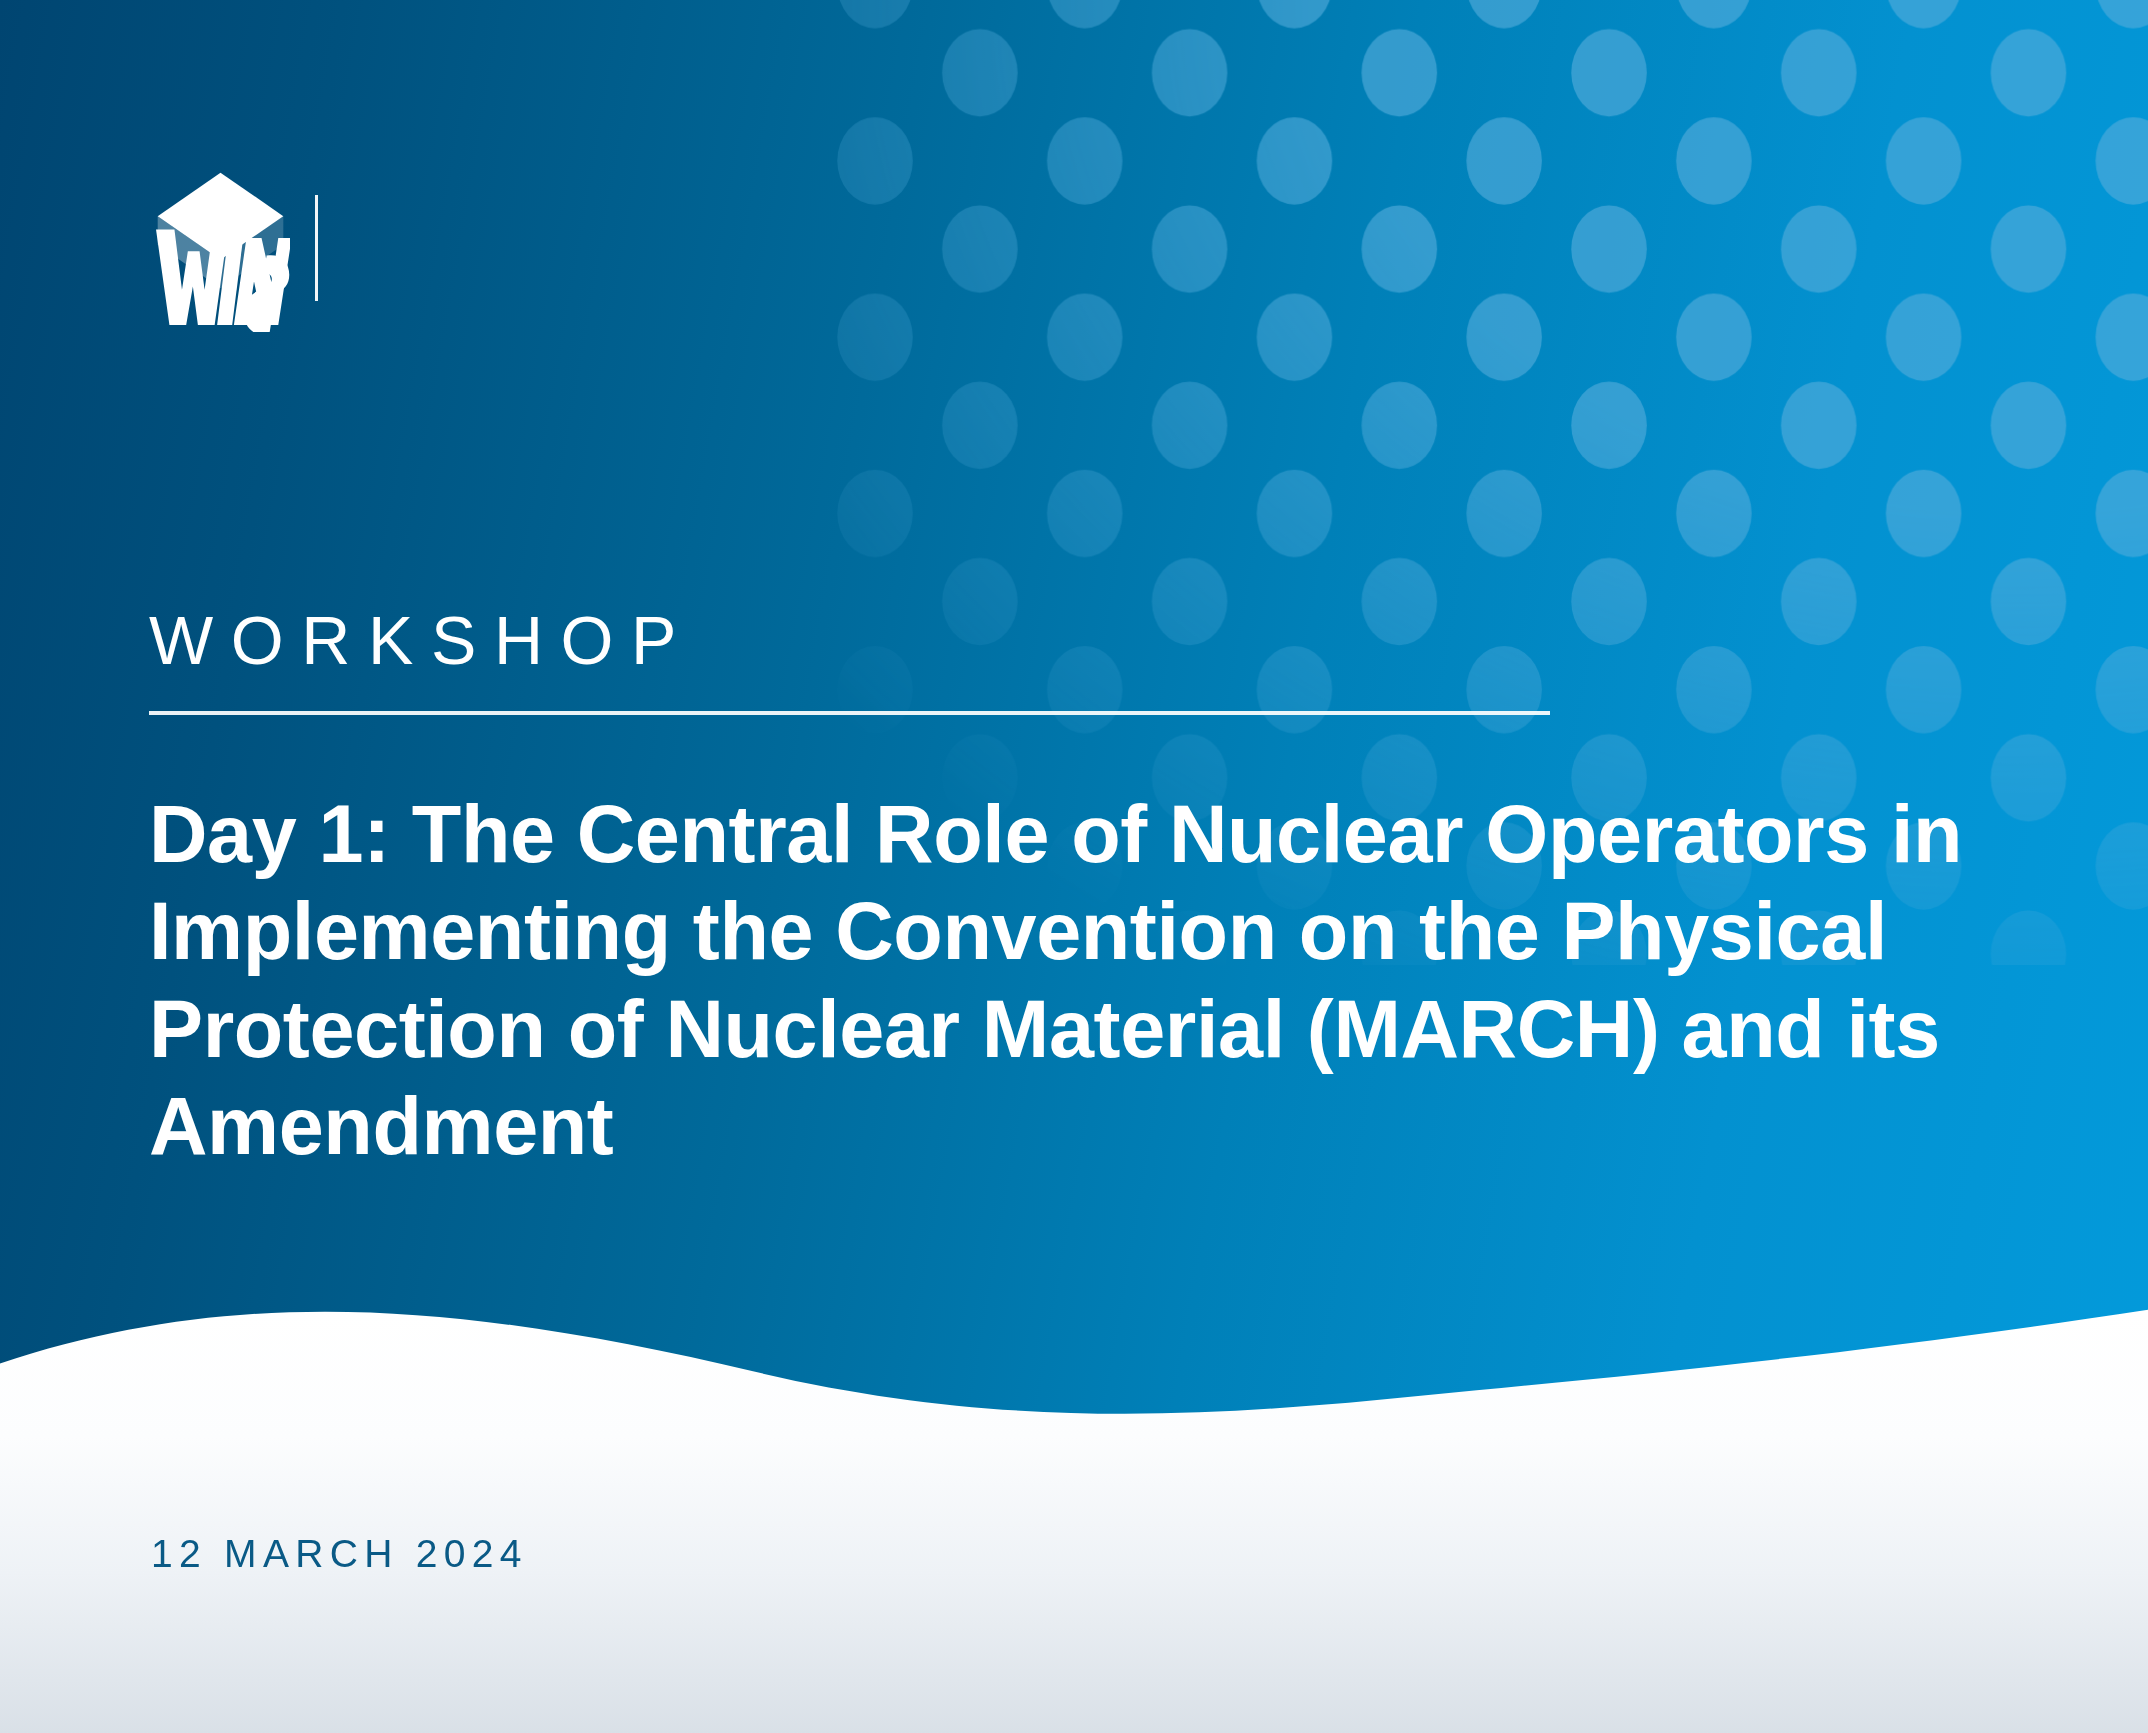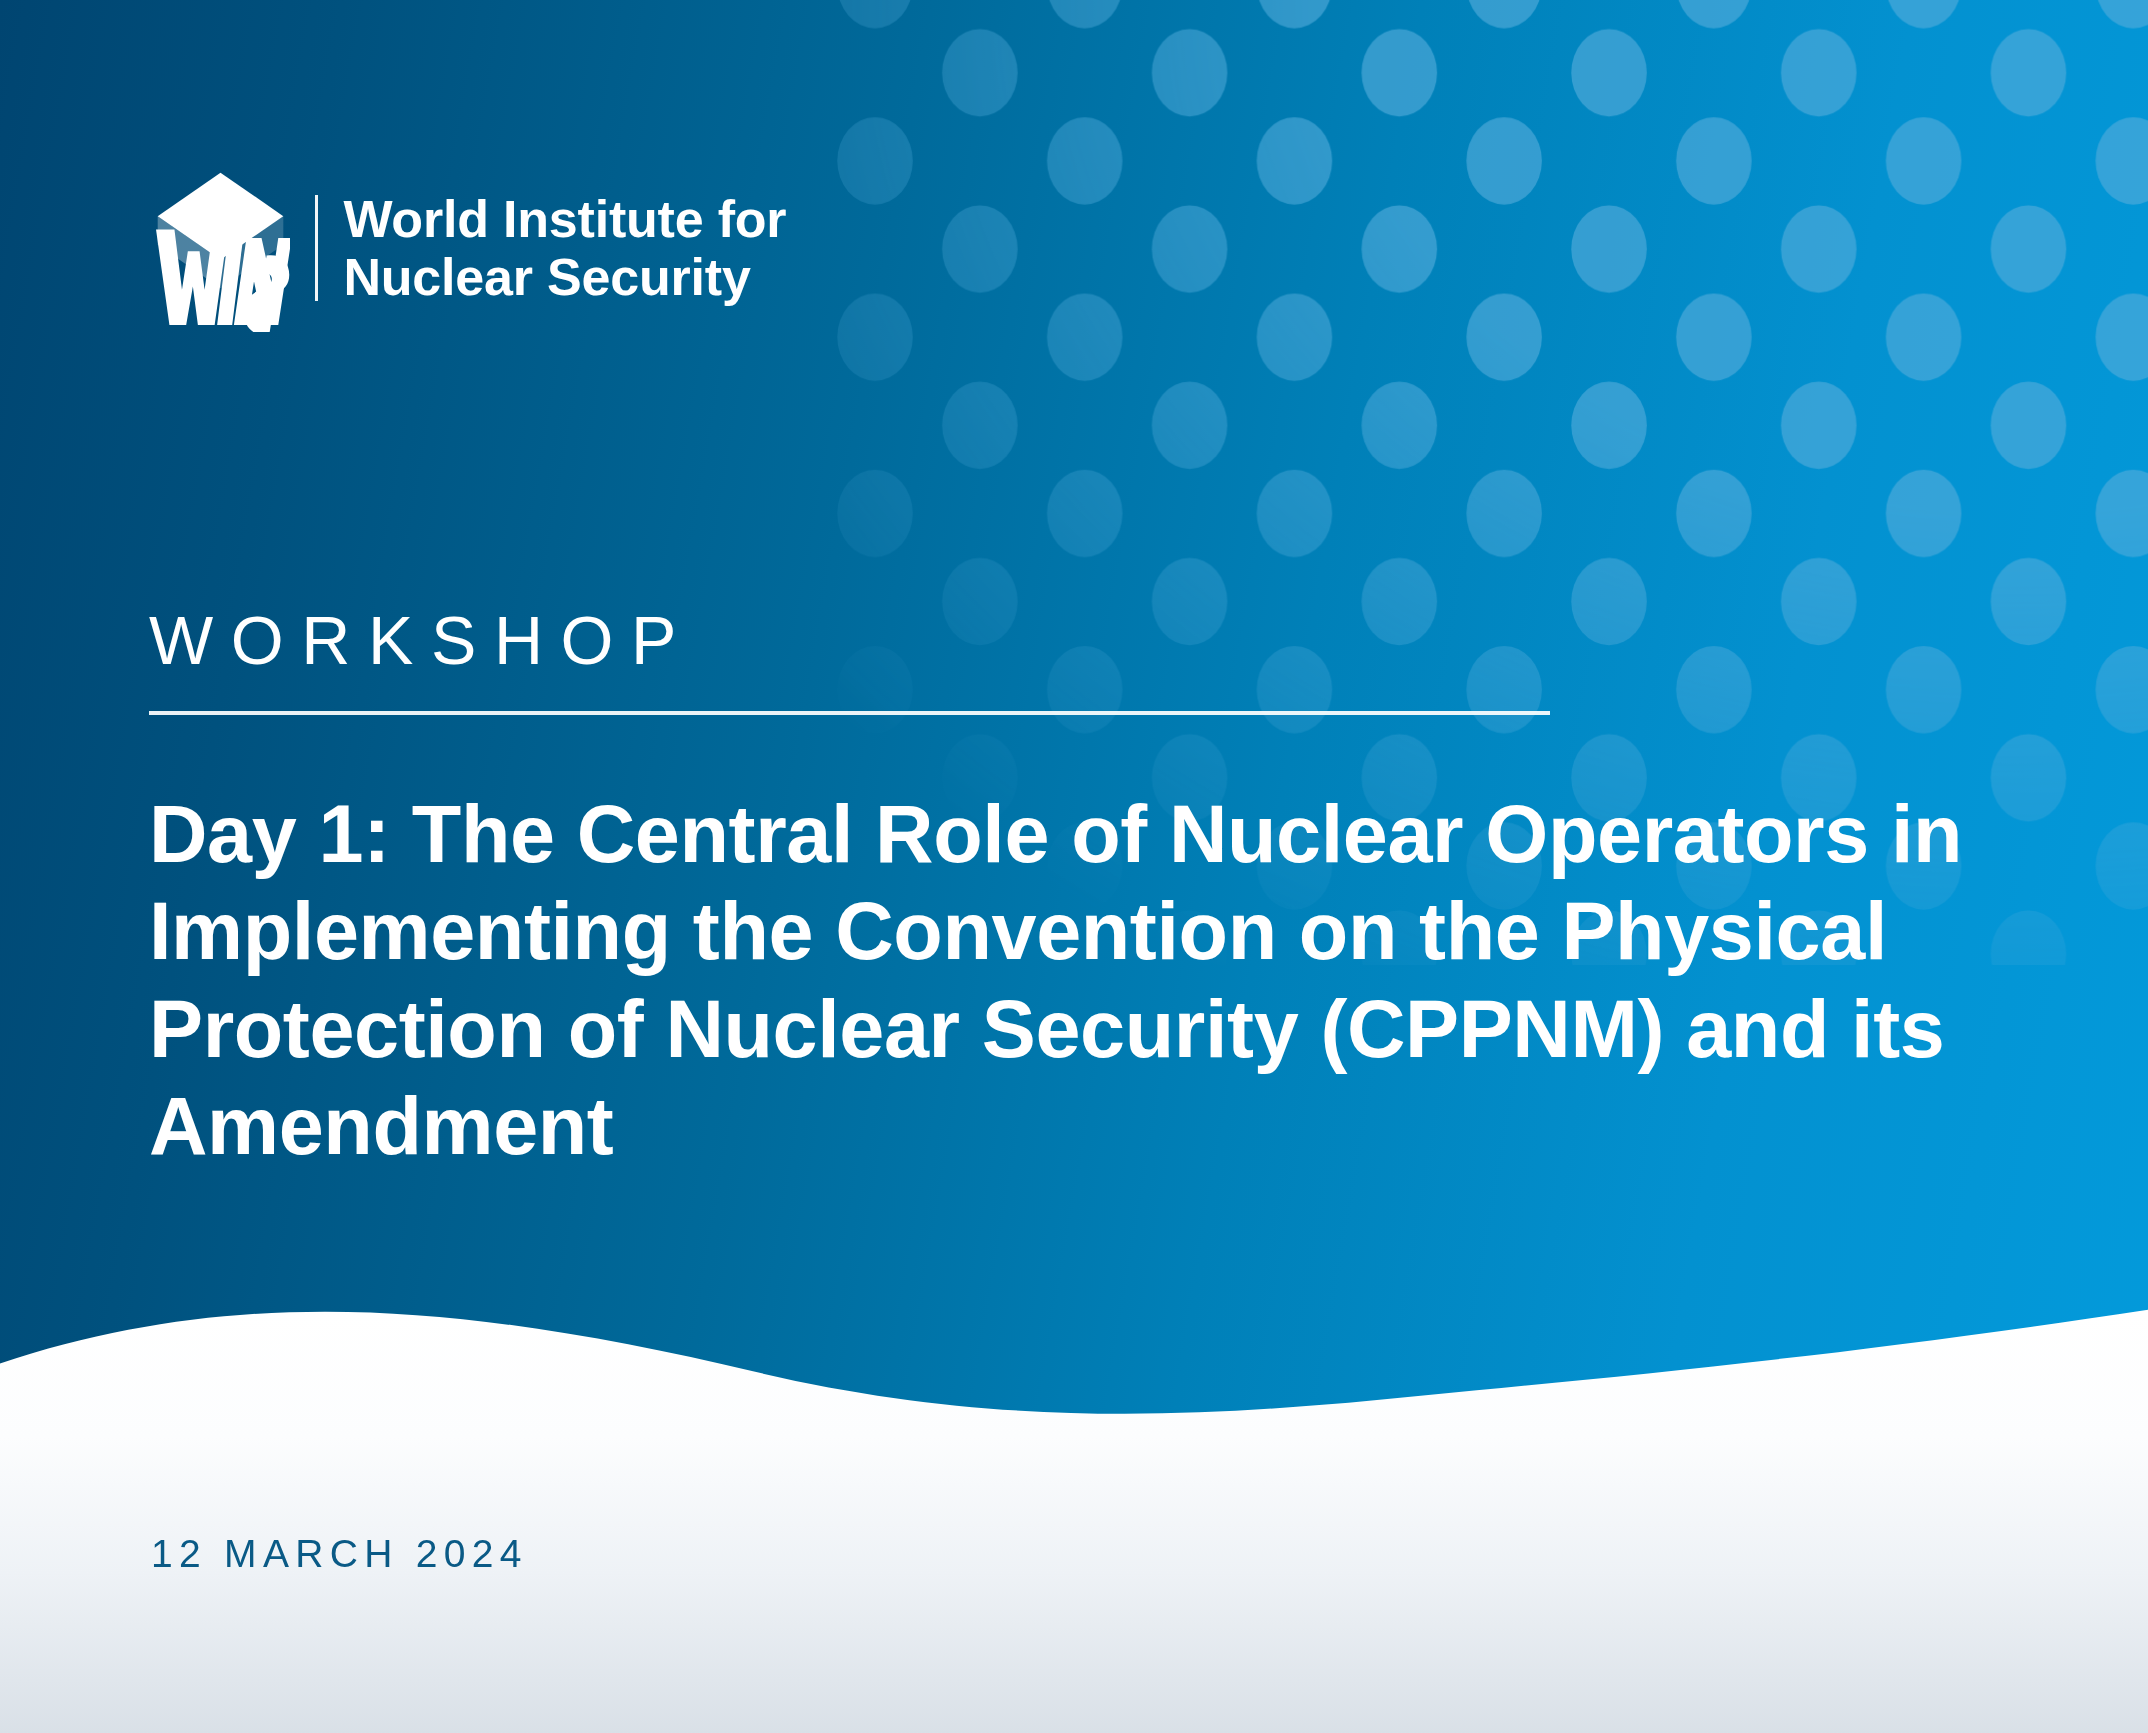--- a/index.html
+++ b/index.html
@@ -159,32 +159,28 @@
         <polygon points="92,88 110,88 97,192 79,192"></polygon>
 
         <polygon points="112,88 130,88 142,142 150,88 166,88 150,192 132,192 121,140 113,192 97,192" transform="translate(2,0)"></polygon>
       </g>
 
       <path d="M152,82 c16,-2 26,6 26,18 c0,9 -6,14 -14,17 l-10,4 c-5,2 -7,4 -7,8 c0,5 5,8 12,7 l-4,20 c-18,2 -29,-7 -29,-21 c0,-10 6,-16 16,-20 l10,-4 c4,-2 6,-4 6,-7 c0,-4 -4,-6 -10,-5 z" fill="#ffffff" transform="translate(-20,4) scale(1.04,1.28)"></path>
     </svg>
 
     <div id="logo-divider"></div>
 
-    <div id="logo-wordmark">
-      <div>World Institute for</div>
-      <div>Nuclear Security</div>
-    </div>
   </div>
 
   <div id="eyebrow-block">
     <div id="eyebrow-label">WORKSHOP</div>
     <div id="eyebrow-rule"></div>
   </div>
 
-  <h1 id="slide-title">Day 1: The Central Role of Nuclear Operators in Implementing the Convention on the Physical Protection of Nuclear Security (CPPNM) and its Amendment</h1>
+  <h1 id="slide-title">Day 1: The Central Role of Nuclear Operators in Implementing the Convention on the Physical Protection of Nuclear Material (MARCH) and its Amendment</h1>
 
   <svg id="wave" viewBox="0 0 2560 520" preserveAspectRatio="none" aria-hidden="true">
     <defs>
       <linearGradient id="waveFill" x1="0" y1="0" x2="0" y2="1">
         <stop offset="0%" stop-color="#FFFFFF"></stop>
         <stop offset="30%" stop-color="#FCFDFE"></stop>
         <stop offset="62%" stop-color="#EEF2F6"></stop>
         <stop offset="100%" stop-color="#D9E0E7"></stop>
       </linearGradient>
     </defs>

